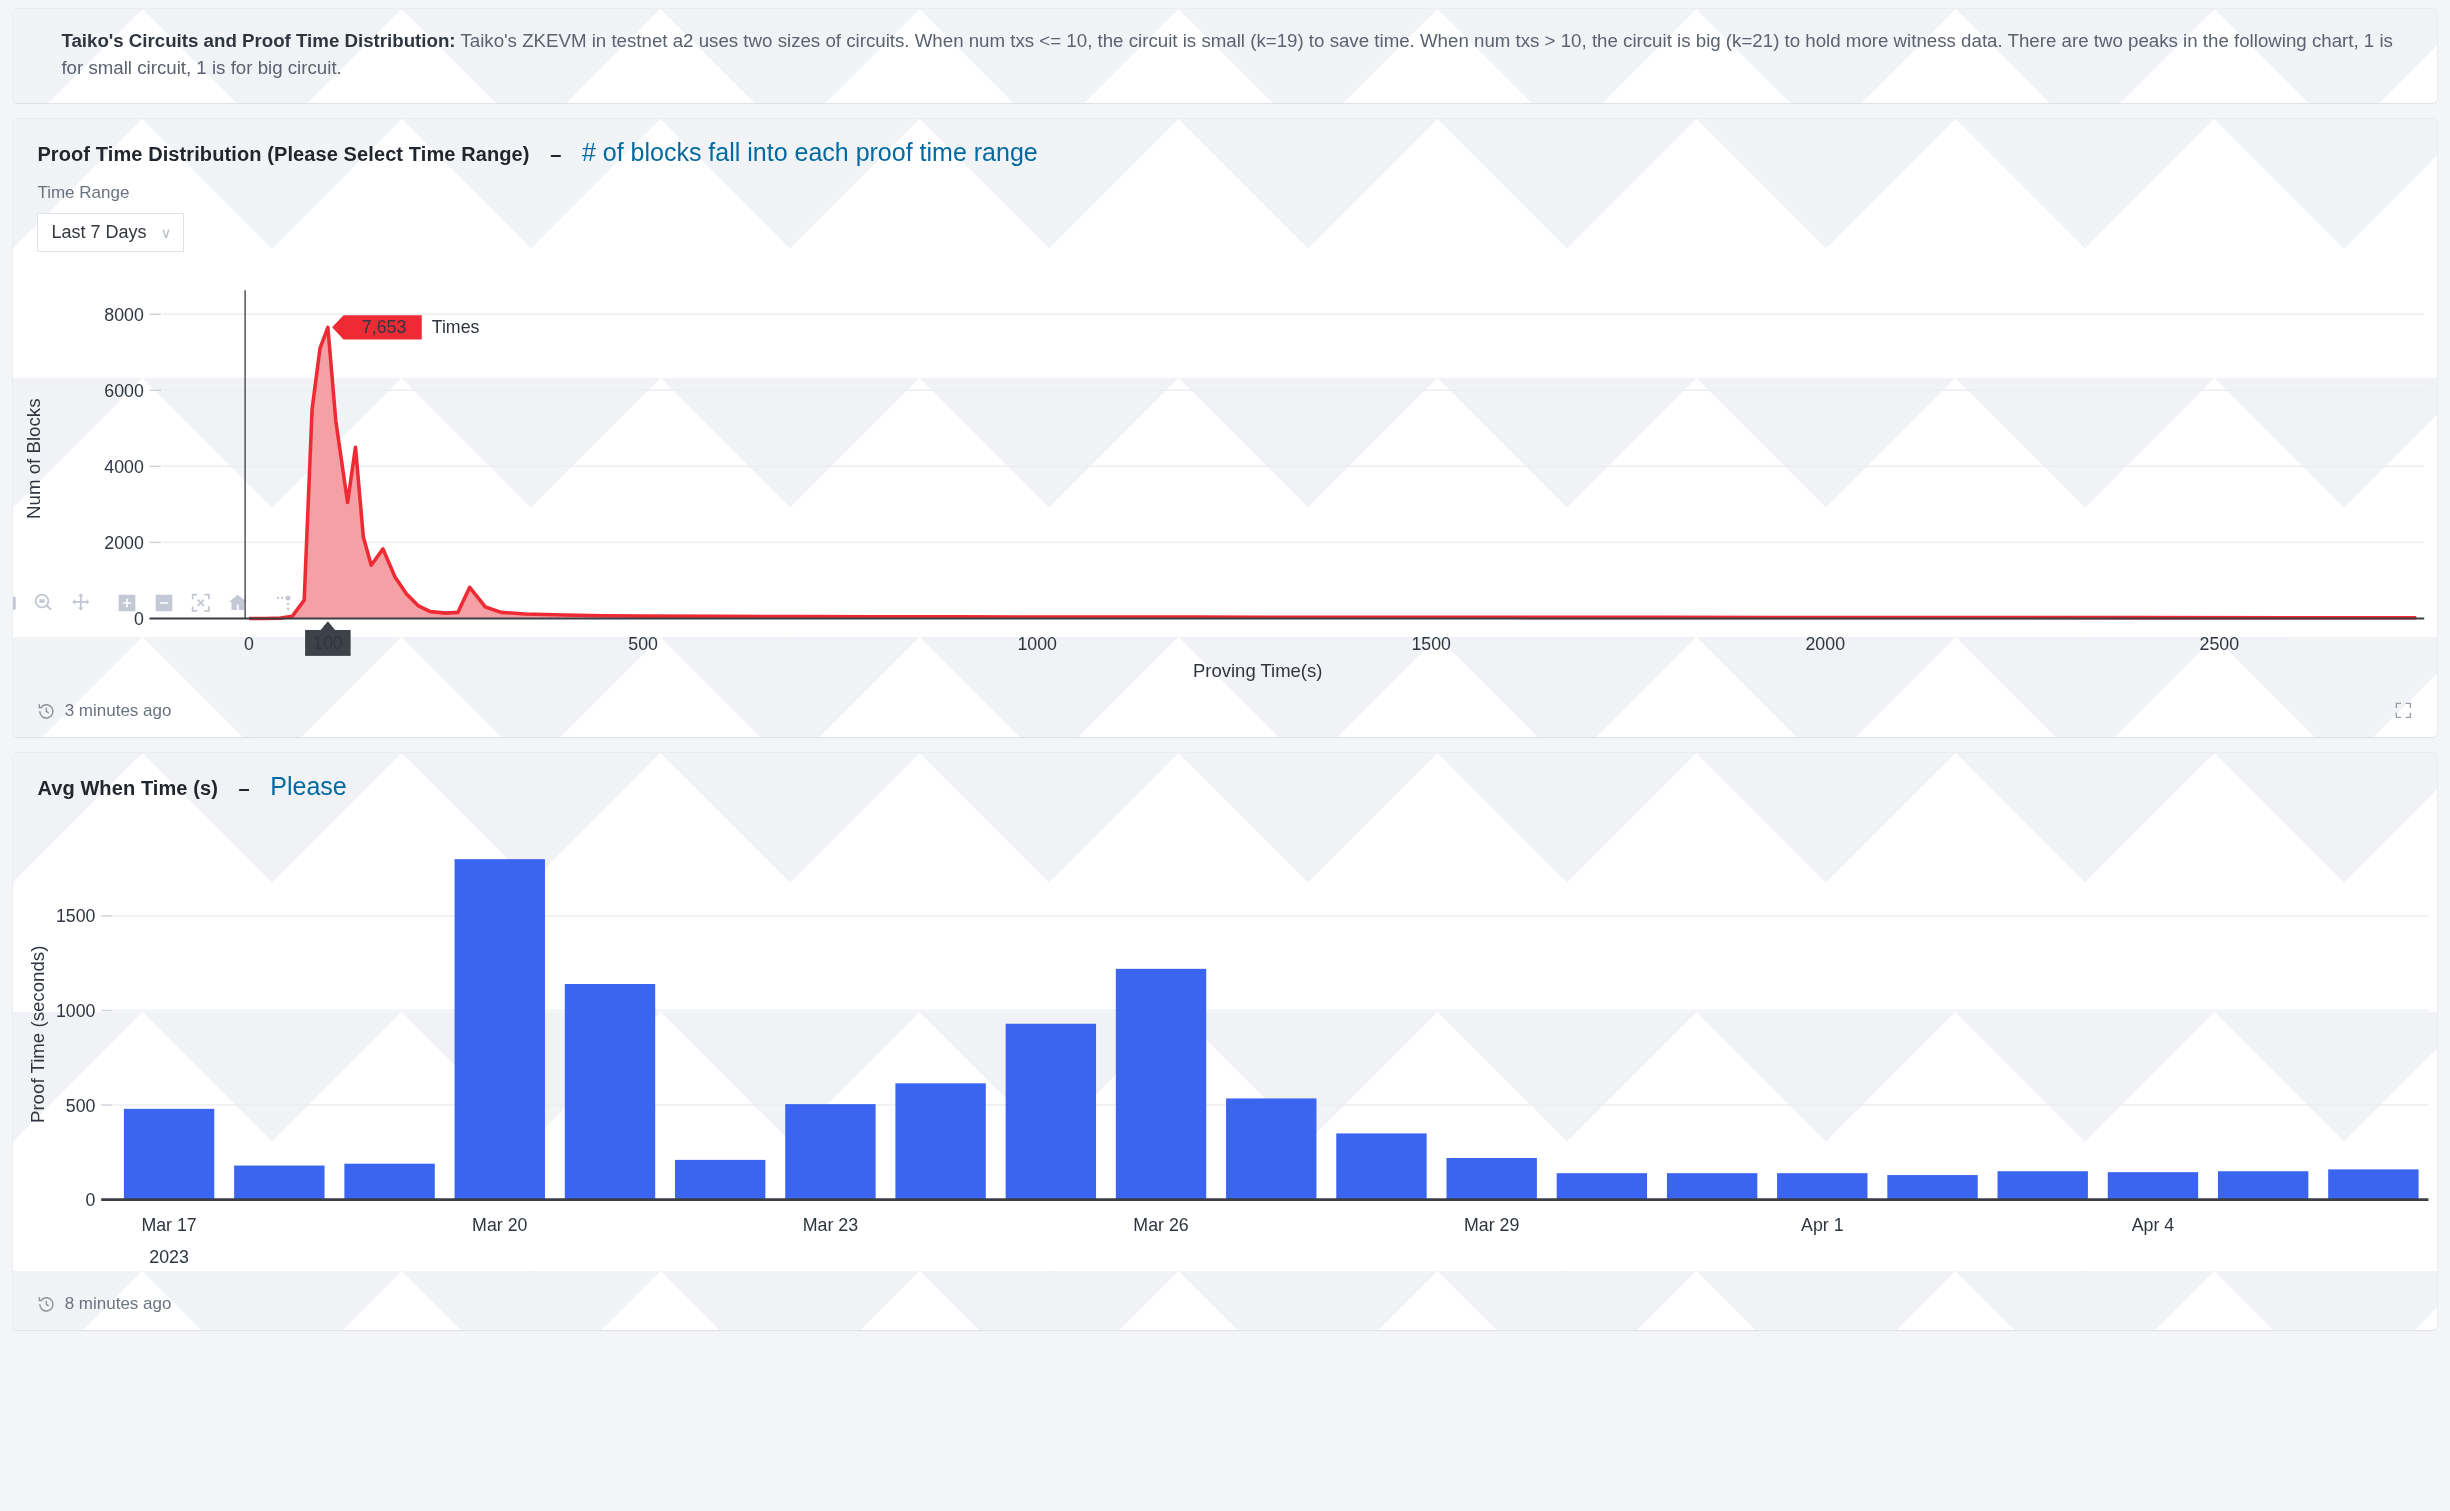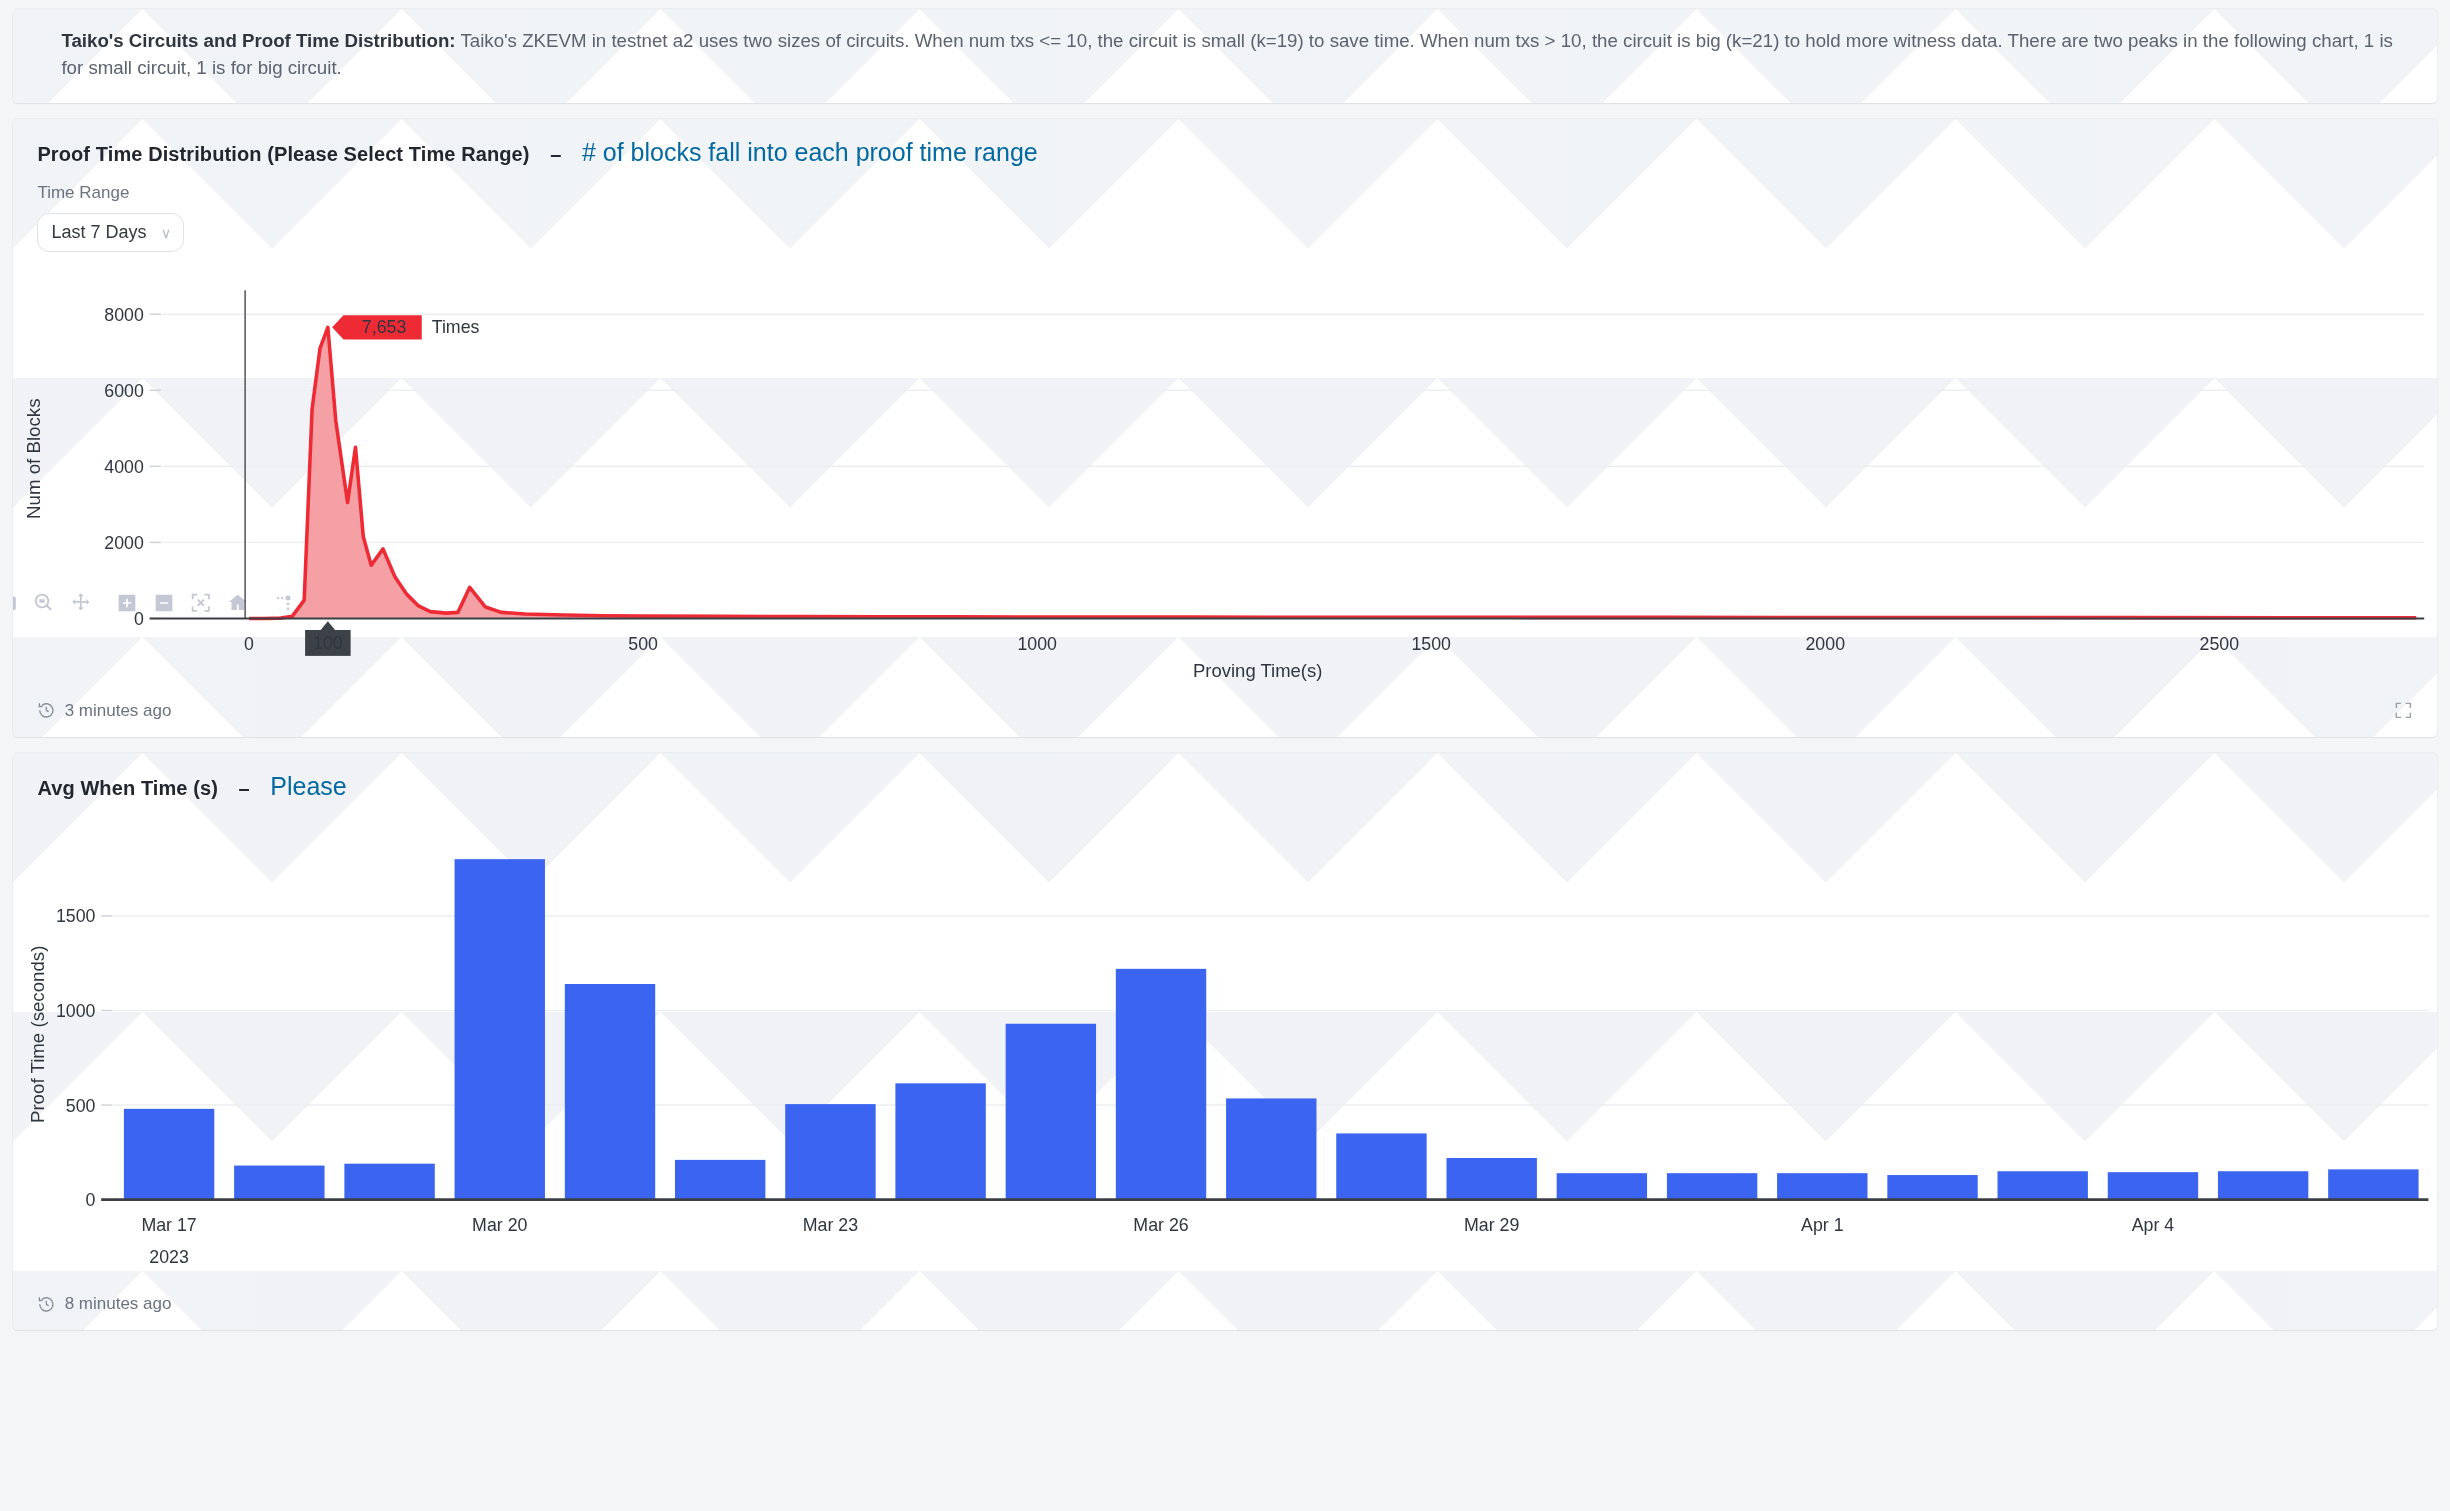--- a/index.html
+++ b/index.html
@@ -48,21 +48,21 @@
   .chart-title {
     font-size: 20px; font-weight: 700; color: #22262e; letter-spacing: 0.1px;
   }
   .chart-dash { font-size: 20px; color: #22262e; font-weight: 700; margin: 0 8.6px; }
   .chart-sub { font-size: 25px; color: #0369a1; font-weight: 400; }
 
   .control-block { padding: 16px 24.4px 0 24.4px; }
   .control-label { font-size: 17px; color: #6b7280; margin-bottom: 10px; }
   .select-box {
     display: inline-flex; align-items: center; gap: 14.4px;
-    border: 0.7px solid #dfe3e8; border-radius: 12px;
+    border: 0.7px solid #dfe3e8; border-radius: 1px;
     background: #fff;
     padding: 8px 11.5px 8px 13px;
     font-size: 18px; color: #33383f;
     min-width: 128px; cursor: pointer;
   }
   .chev { color: #b6bcc5; font-size: 14.4px; line-height: 1; transform: translateY(0.7px); }
 
   
   .modebar {
     position: absolute; right: 24.4px; top: 336px;
@@ -77,21 +77,21 @@
   .mb-group { display: flex; }
 
   
   .plot-wrap { position: relative; height: 403px; margin-top: 4.3px; }
   .plot-svg { display: block; width: 100%; height: 403px; }
 
   .axis-txt { font-family: "Liberation Sans", sans-serif; fill: #2f3640; font-size: 25px; }
   .axis-title { font-family: "Liberation Sans", sans-serif; fill: #2f3640; font-size: 26px; }
 
   .card-foot {
-    display: flex; align-items: flex-start; justify-content: space-between;
+    display: flex; align-items: center; justify-content: space-between;
     padding: 11.5px 24.4px 16px 24.4px;
     border-top: 0;
   }
   .foot-left { display: flex; align-items: center; gap: 8.6px; color: #6b7280; font-size: 17px; }
   .foot-left svg { stroke: #8b919c; fill: none; }
   .expand-btn { cursor: pointer; }
   .expand-btn svg { stroke: #9aa0ab; fill: none; }
 
   
   .bar-wrap { position: relative; height: 460px; margin-top: 21.6px; }

